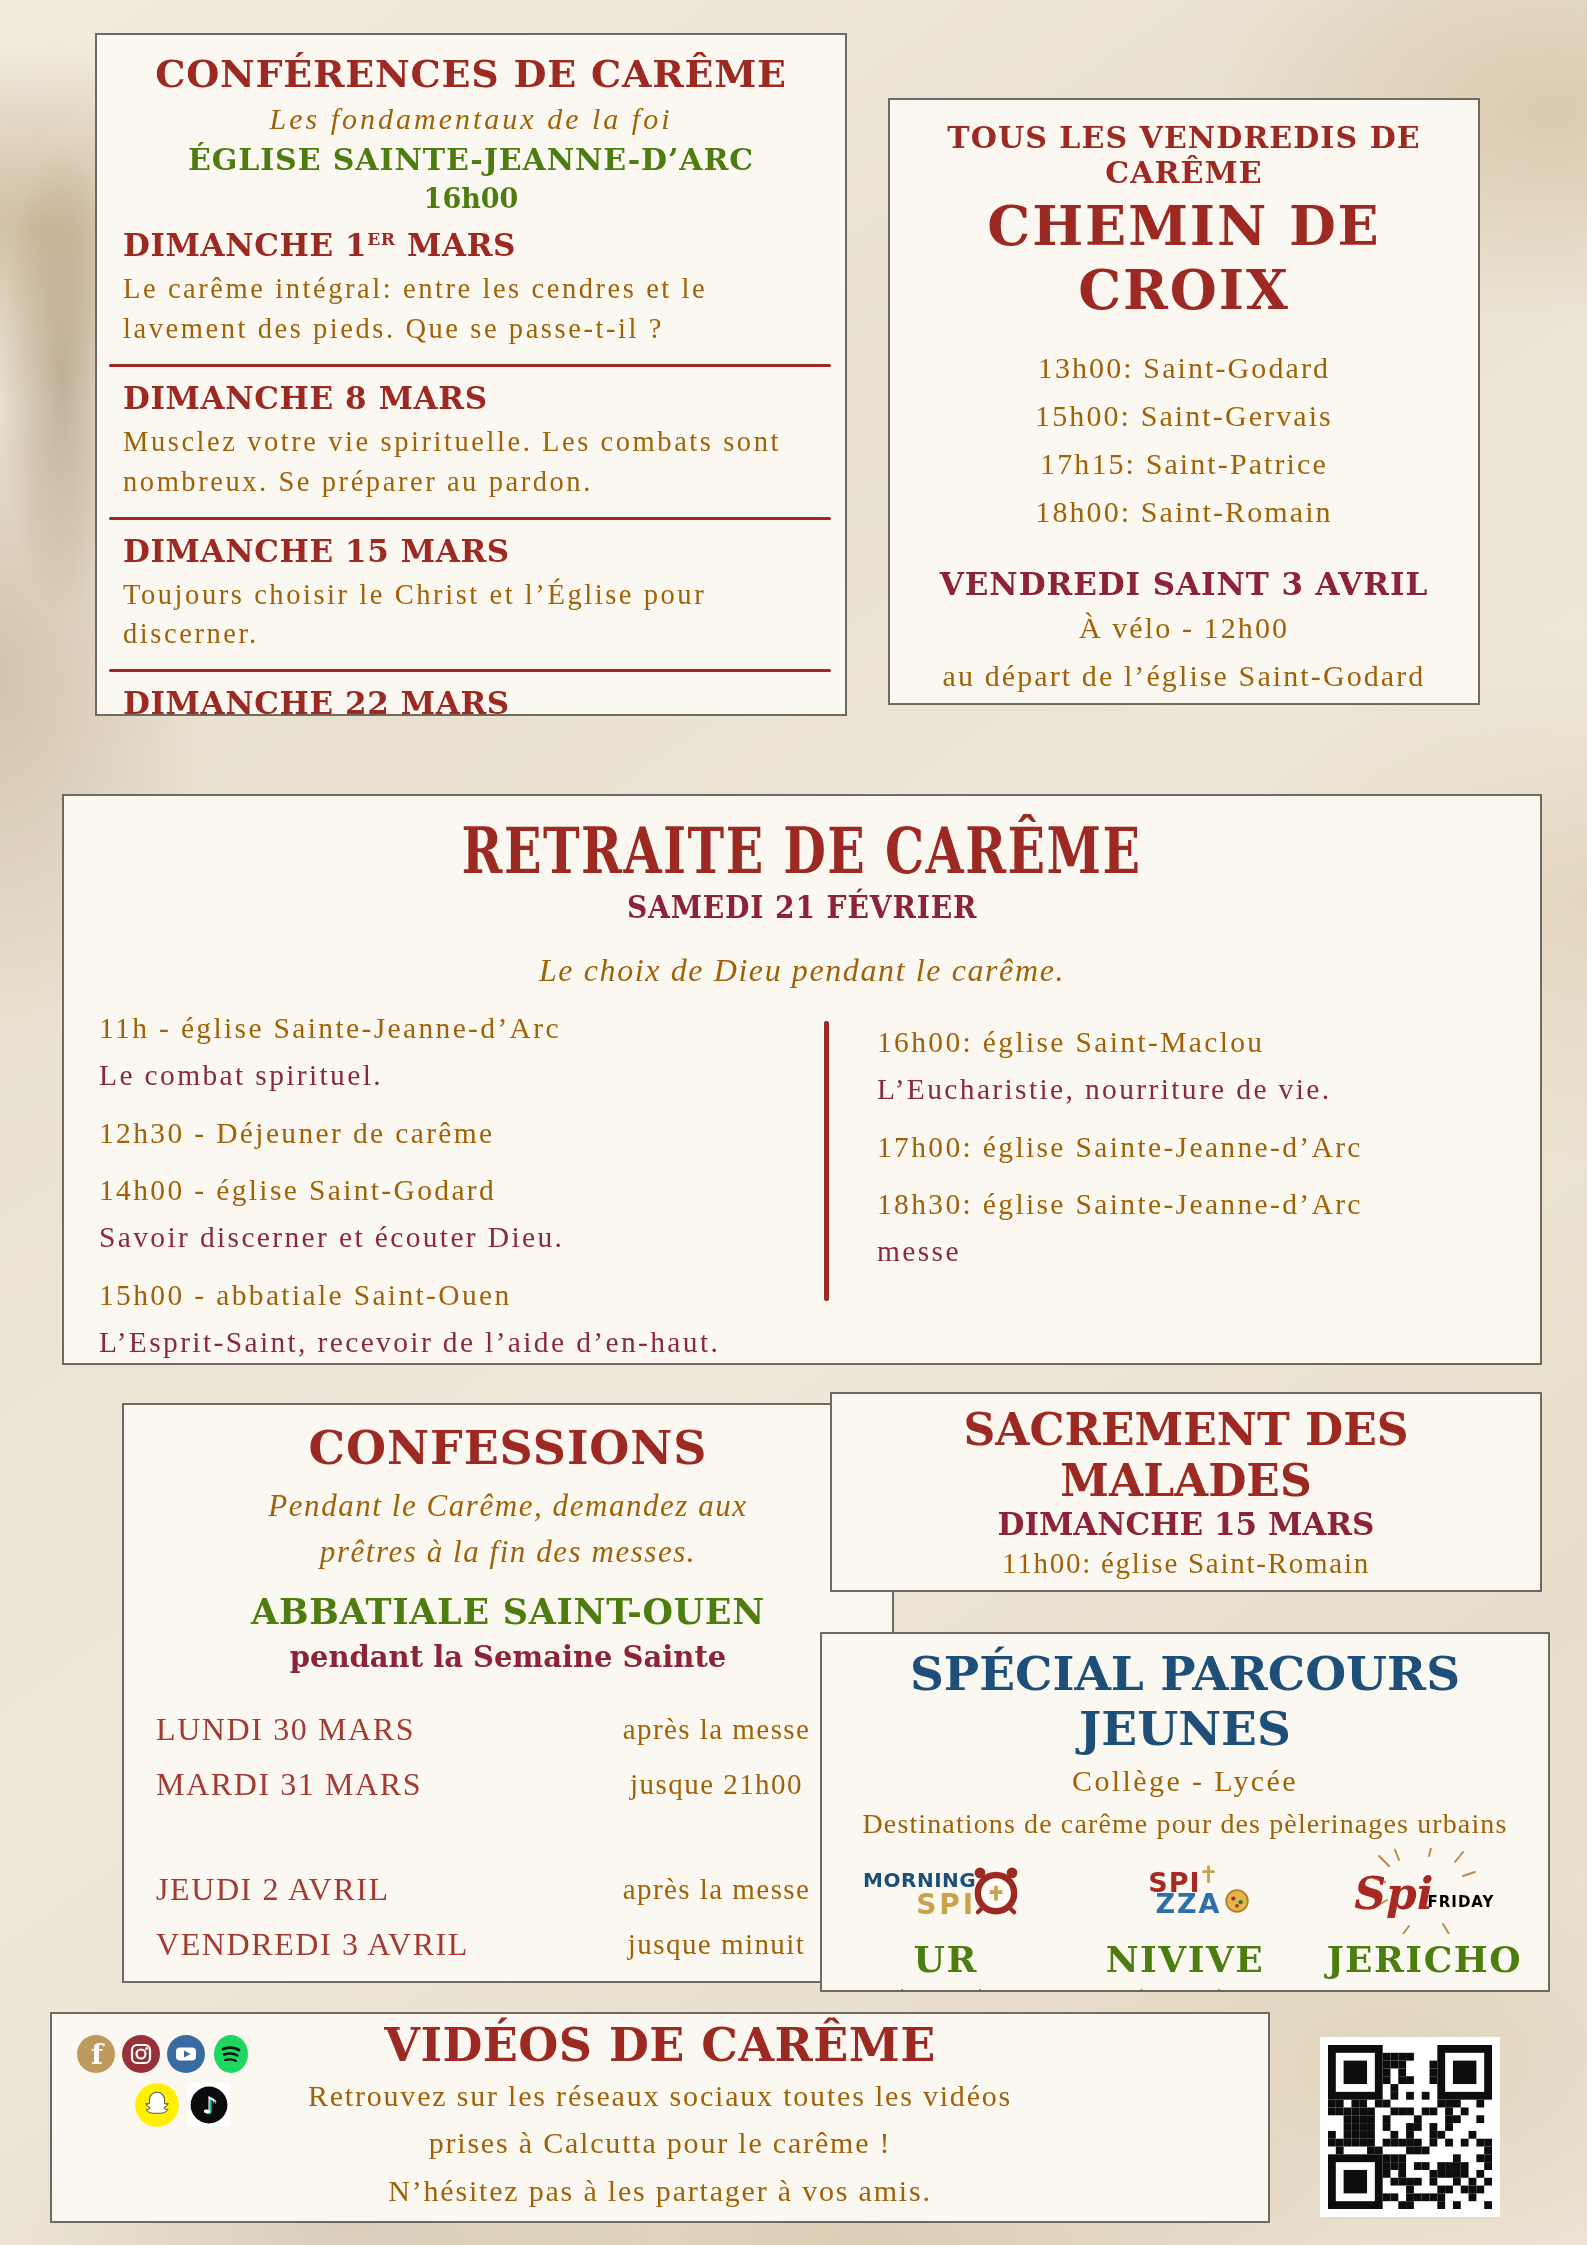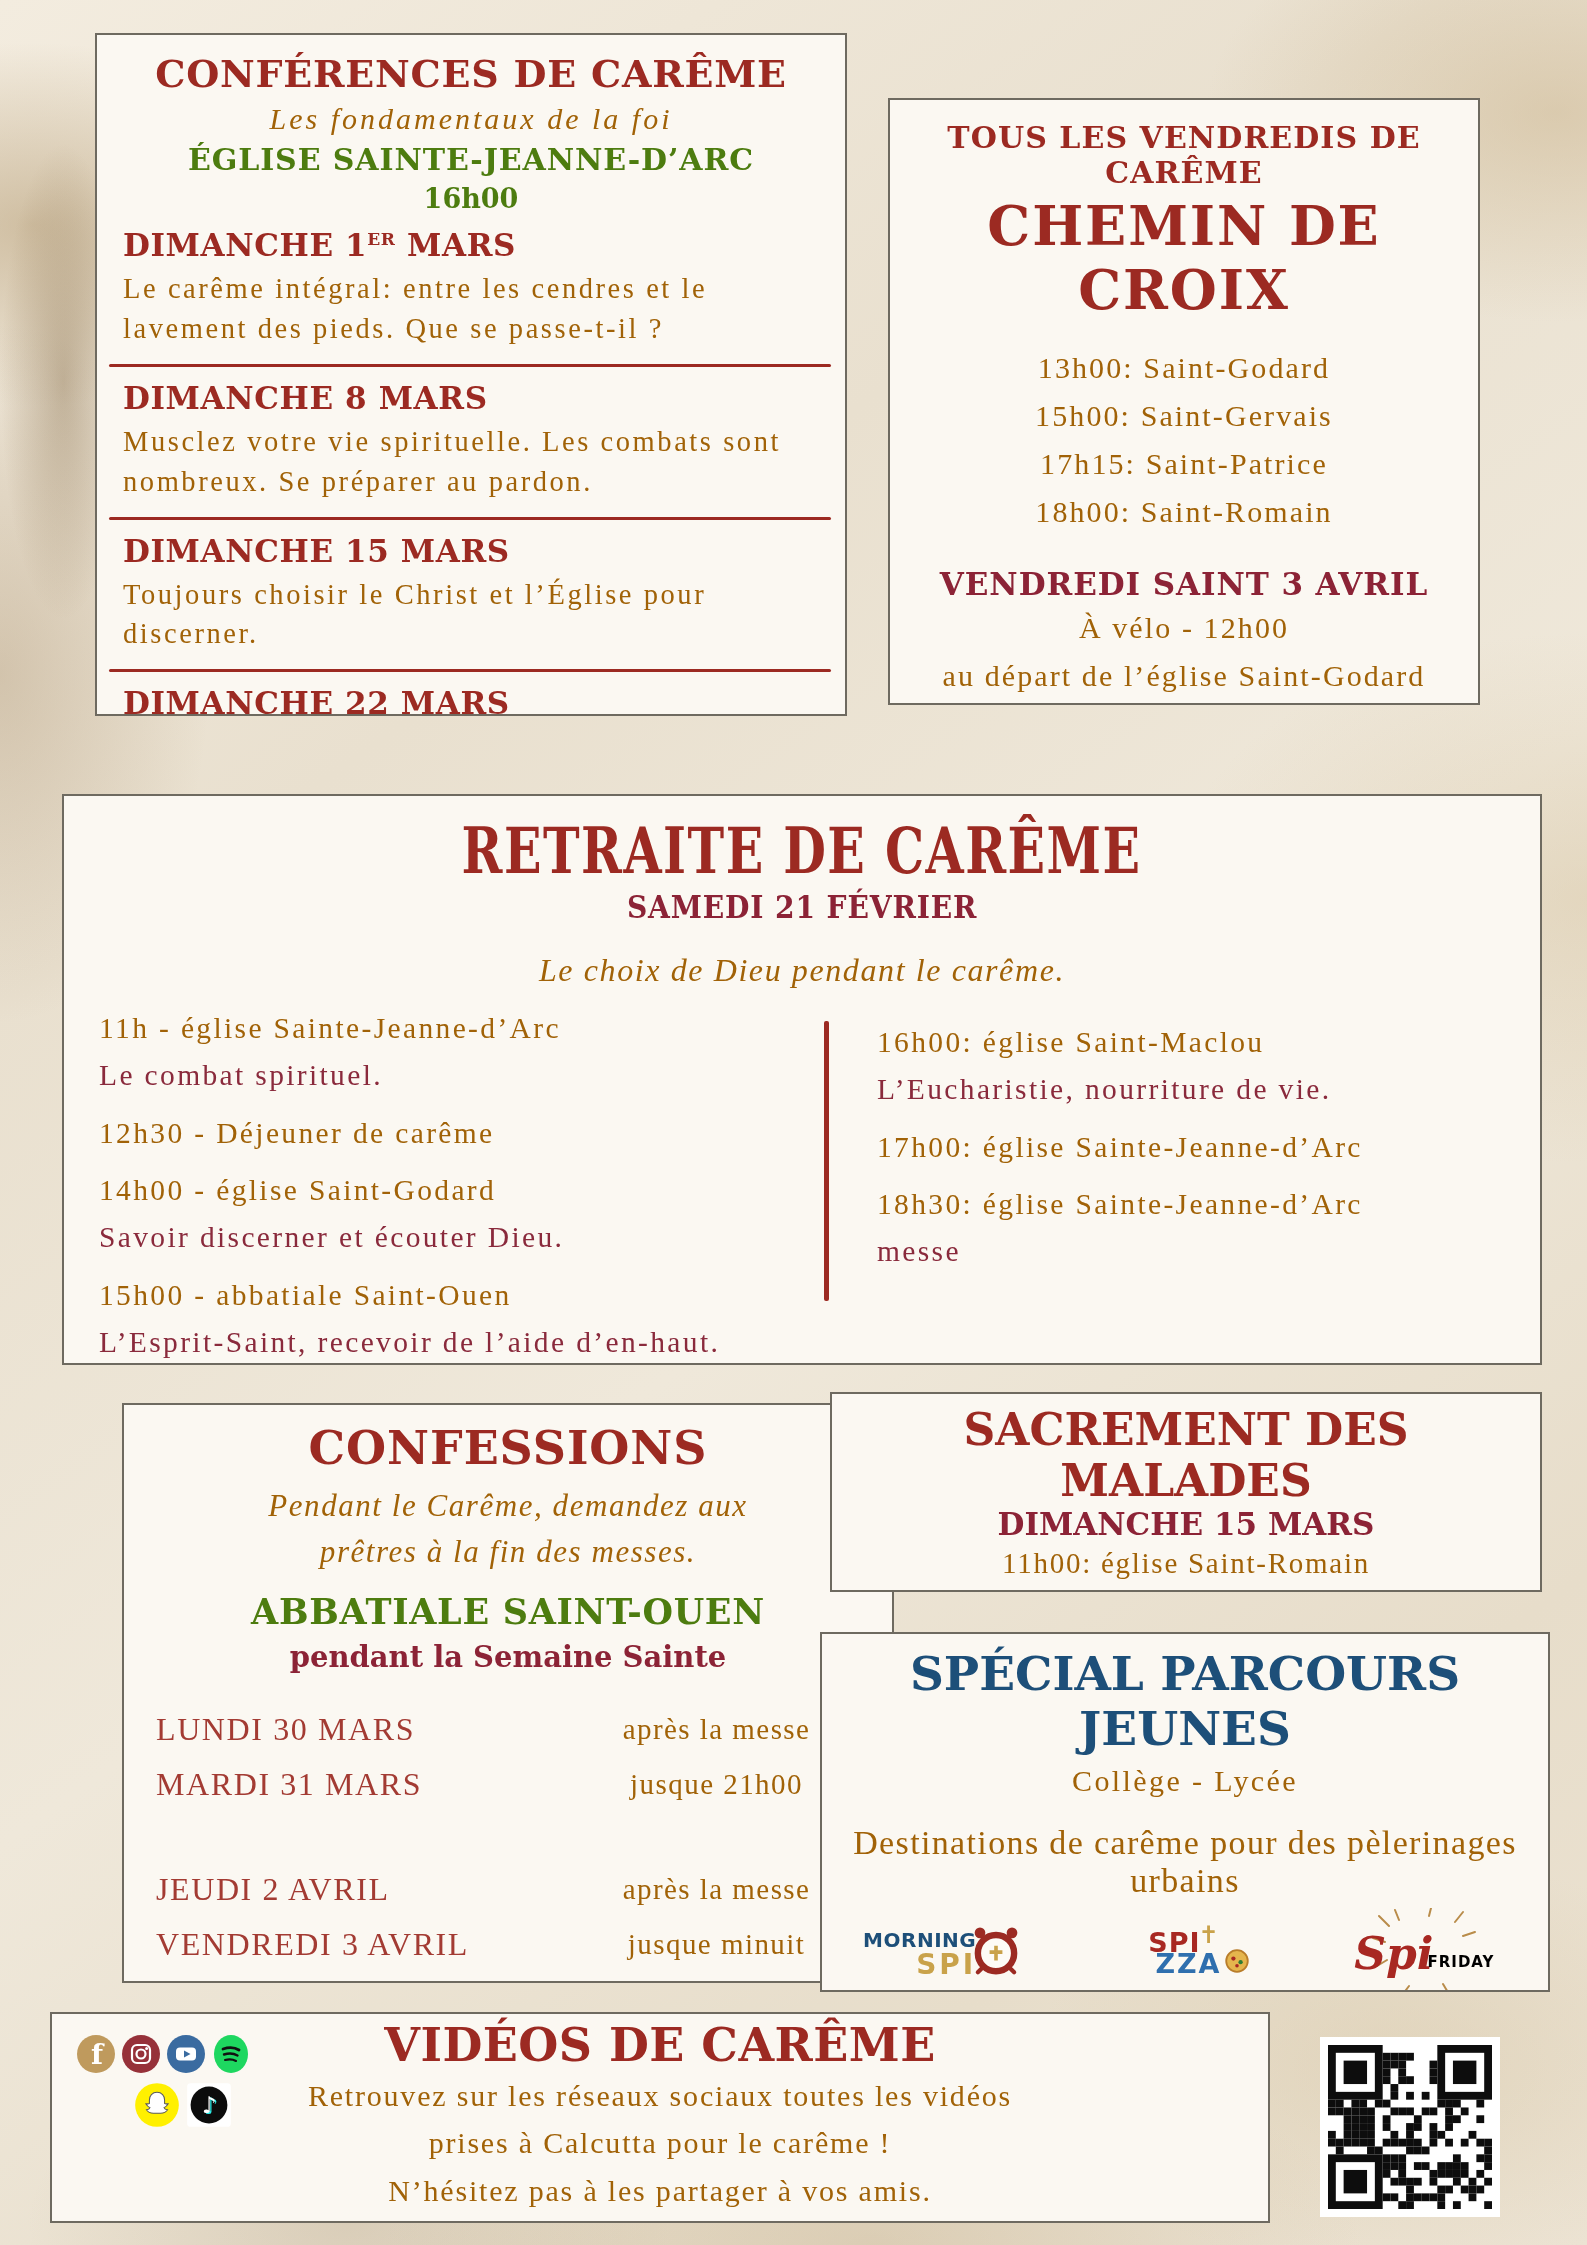--- a/index.html
+++ b/index.html
@@ -89,21 +89,21 @@
   
   #sacrement{left:830px;top:1392px;width:712px;height:200px;padding:10px 4px 0 4px;}
   .sac-title{font-size:44px;letter-spacing:0;}
   .sac-date{font-size:31px;margin-top:0px;}
   .sac-line{font-size:29px;letter-spacing:.06em;line-height:1.5;}
 
   
   #jeunes{left:820px;top:1632px;width:730px;height:360px;padding:12px 4px 0 4px;}
   .j-title{font-size:47px;letter-spacing:0;color:#1d4f79;}
   .j-sub{font-size:30px;letter-spacing:.08em;margin-top:8px;}
-  .j-desc{font-size:34px;letter-spacing:.04em;margin-top:26px;}
+  .j-desc{font-size:28px;letter-spacing:.04em;margin-top:10px;}
   .programs{display:flex;margin-top:8px;}
   .program{flex:1;text-align:center;}
   .logo{height:90px;display:flex;align-items:center;justify-content:center;position:relative;}
   .j-name{font-size:36px;letter-spacing:.04em;}
   .j-grades{font-size:26px;letter-spacing:.08em;margin-top:6px;}
 
   .lm-words{display:flex;flex-direction:column;align-items:flex-end;margin-right:-12px;z-index:2;}
   .lm-w1{font-family:"DejaVu Sans",sans-serif;font-weight:700;font-size:20px;color:#1d4f79;letter-spacing:.5px;}
   .lm-w2{font-family:"DejaVu Sans",sans-serif;font-weight:700;font-size:28px;color:#c9a24a;letter-spacing:3px;line-height:.95;}
   .ls-line1{font-family:"DejaVu Sans",sans-serif;font-weight:700;font-size:27px;color:#a82822;letter-spacing:1px;}

